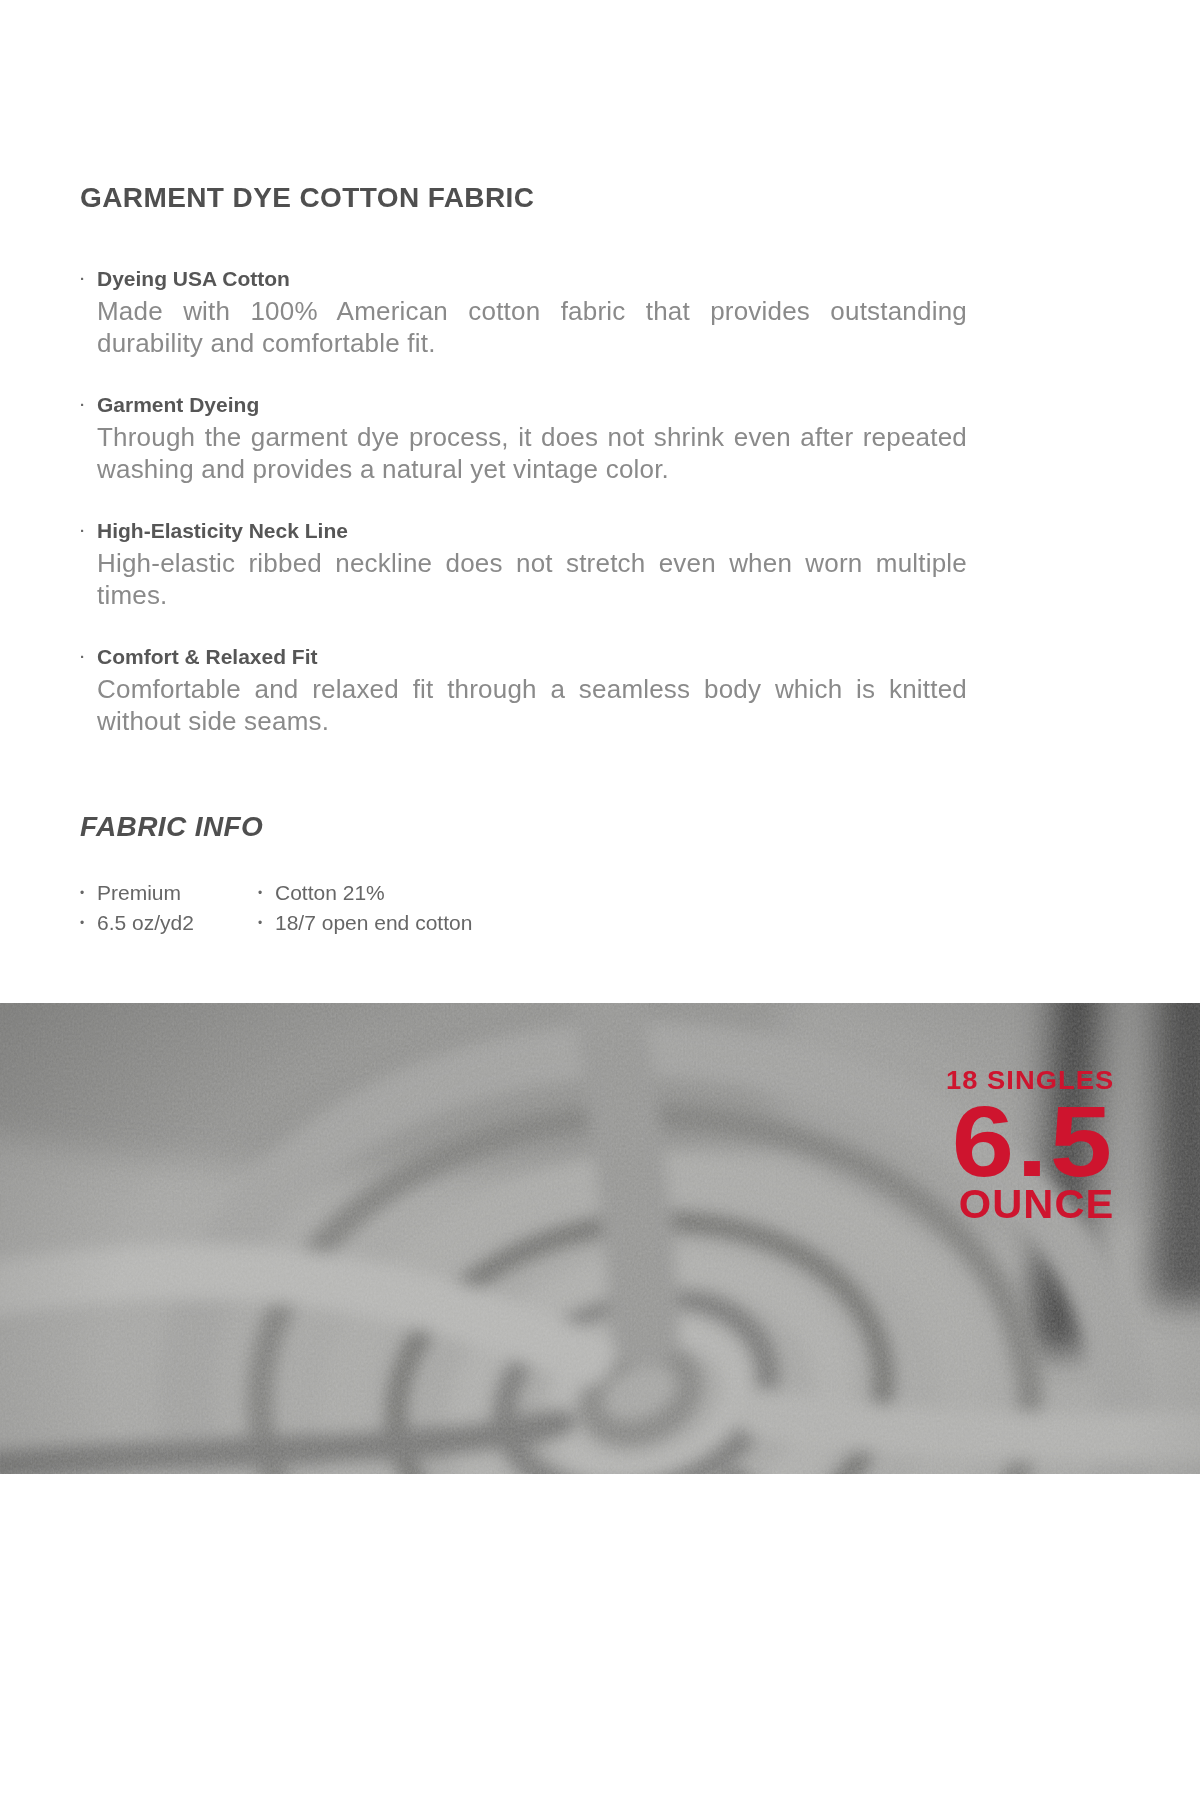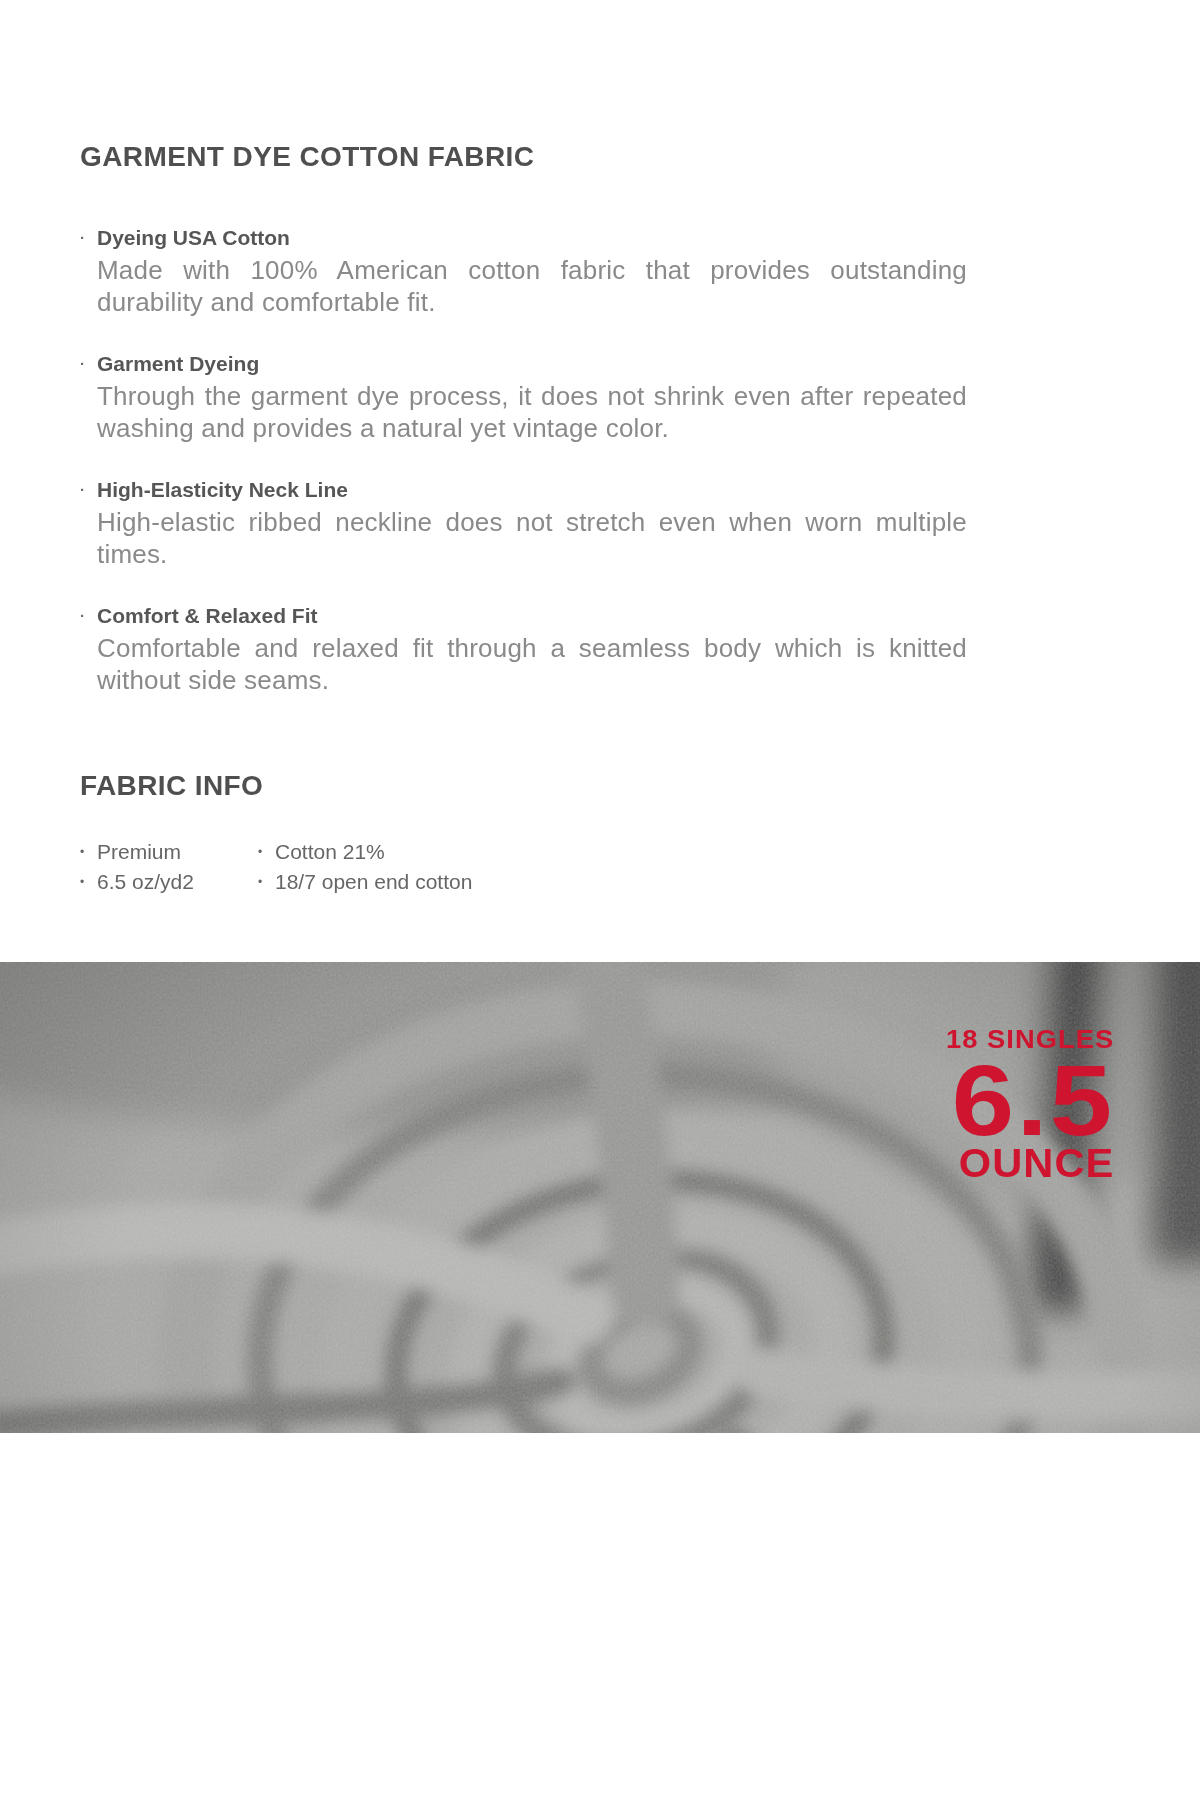--- a/index.html
+++ b/index.html
@@ -1,24 +1,24 @@
 <!DOCTYPE html>
 <html style="--badge-color: #ce142e;"><head>
 <meta charset="utf-8">
 <style>
   html,body{margin:0;padding:0;}
   body{width:1200px;height:1800px;background:#ffffff;font-family:"Liberation Sans",sans-serif;}
-  .page{position:relative;width:1200px;height:1433px;overflow:hidden;background:#ffffff;}
+  .page{position:relative;width:1200px;height:1433px;overflow:hidden;background:#ffffff;margin-top:41px;}
   .content{padding:140px 233px 0 80px;}
   .main-title{margin:0 0 48px 0;font-size:28px;line-height:34px;font-weight:700;color:#4f4f4f;letter-spacing:0.4px;}
   .feature{margin:0 0 30px 0;}
   .feature-head{display:flex;align-items:flex-start;font-weight:700;font-size:21px;line-height:32px;color:#565656;}
   .dot{flex:0 0 17px;width:17px;color:#6a6a6a;font-weight:700;font-size:15px;line-height:32px;}
   .feature-body{margin:0 0 0 17px;font-size:26px;line-height:32px;color:#8a8a8a;text-align:justify;letter-spacing:0.2px;}
-  .info-title{margin:73px 0 0 0;font-size:28px;line-height:34px;font-weight:700;color:#4f4f4f;letter-spacing:0.4px;}
+  .info-title{margin:73px 0 0 0;font-size:28px;line-height:34px;font-weight:700;color:#4f4f4f;letter-spacing:0.4px;font-style:italic;}
   .specs{margin-top:34px;display:grid;grid-template-columns:178px auto;grid-auto-rows:30px;}
   .spec{display:flex;align-items:center;font-size:21px;line-height:30px;color:#666666;}
   .spec .sdot{width:17px;font-size:12px;color:#666666;line-height:30px;}
   .photo{position:absolute;left:0;top:962px;width:1200px;height:838px;background:#bef264;}
   .photo svg{display:block;width:1200px;height:838px;}
   .badge{position:absolute;top:64px;right:86px;text-align:right;color:var(--badge-color,#ce142e);}
   .badge-singles{font-size:26px;line-height:26px;font-weight:700;letter-spacing:1px;transform:scaleX(1.05);transform-origin:100% 50%;}
   .badge-weight{margin-top:8px;font-size:100px;line-height:80px;font-weight:700;letter-spacing:2px;transform:scaleX(1.12);transform-origin:100% 50%;}
   .badge-unit{margin-top:4px;font-size:40px;line-height:38px;font-weight:700;letter-spacing:1px;transform:scaleX(1.04);transform-origin:100% 50%;}
 </style>

